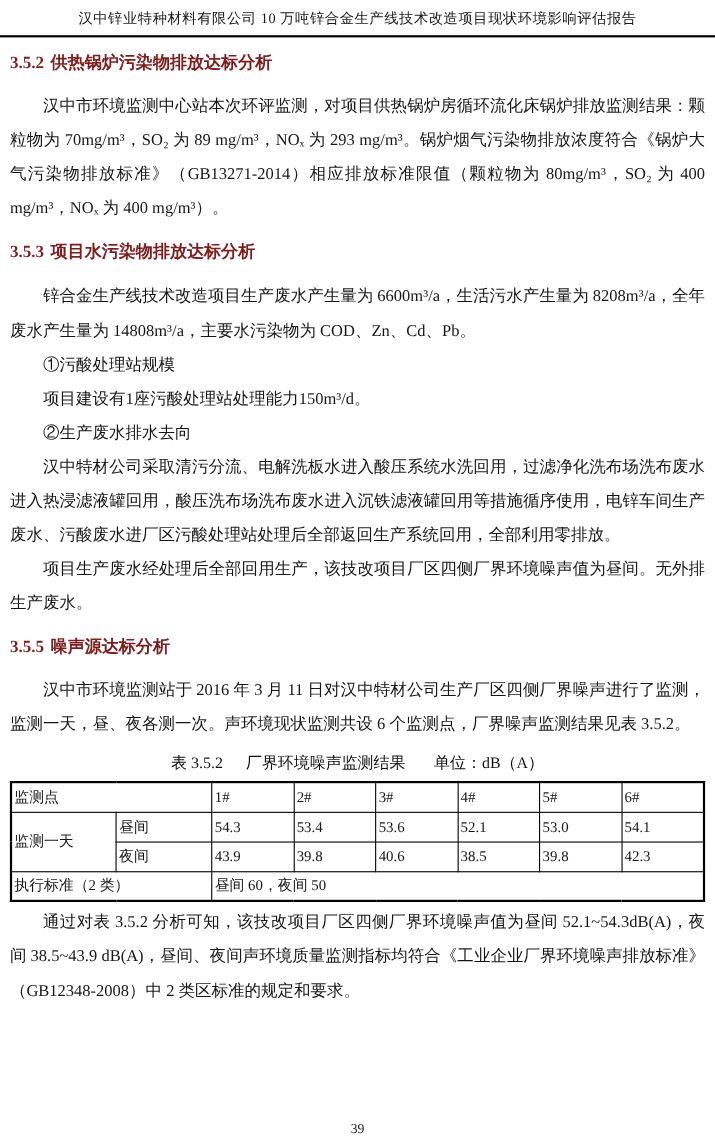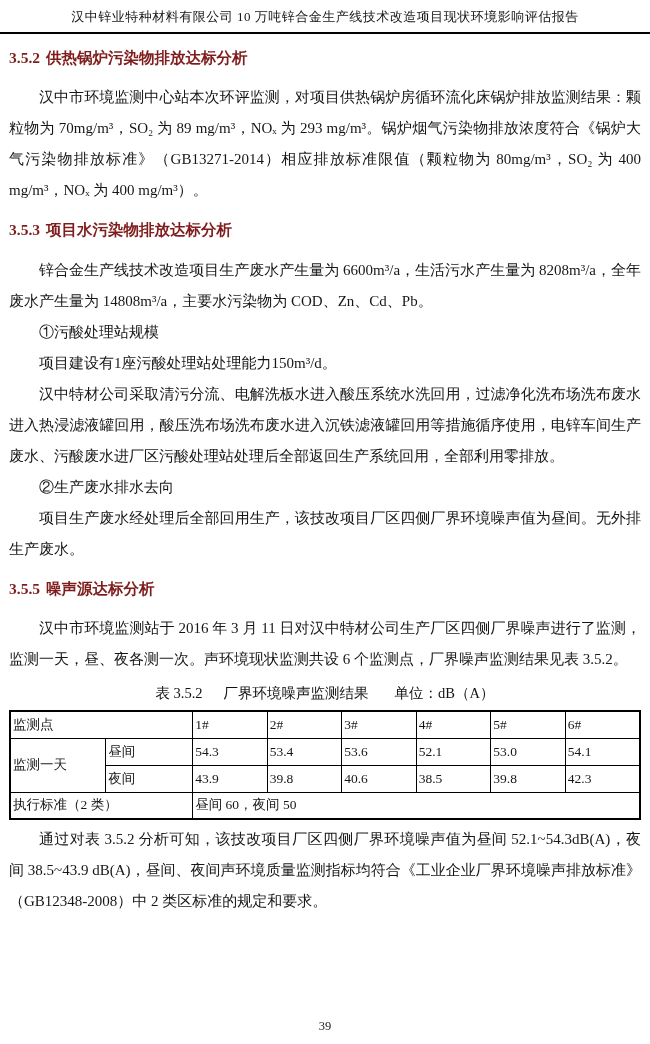--- a/index.html
+++ b/index.html
@@ -97,22 +97,22 @@
       <p class="body-par">汉中市环境监测中心站本次环评监测，对项目供热锅炉房循环流化床锅炉排放监测结果：颗粒物为 70mg/m³，SO₂ 为 89 mg/m³，NOₓ 为 293 mg/m³。锅炉烟气污染物排放浓度符合《锅炉大气污染物排放标准》（GB13271-2014）相应排放标准限值（颗粒物为 80mg/m³，SO₂ 为 400 mg/m³，NOₓ 为 400 mg/m³）。</p>
     </div>
 
     <div>
       <div class="section-heading">
         <span class="num">3.5.3</span><span>项目水污染物排放达标分析</span>
       </div>
       <p class="body-par">锌合金生产线技术改造项目生产废水产生量为 6600m³/a，生活污水产生量为 8208m³/a，全年废水产生量为 14808m³/a，主要水污染物为 COD、Zn、Cd、Pb。</p>
       <p class="body-par">①污酸处理站规模</p>
       <p class="body-par">项目建设有1座污酸处理站处理能力150m³/d。</p>
+      <p class="body-par">②生产废水排水去向</p>
       <p class="body-par">汉中特材公司采取清污分流、电解洗板水进入酸压系统水洗回用，过滤净化洗布场洗布废水进入热浸滤液罐回用，酸压洗布场洗布废水进入沉铁滤液罐回用等措施循序使用，电锌车间生产废水、污酸废水进厂区污酸处理站处理后全部返回生产系统回用，全部利用零排放。</p>
-      <p class="body-par">②生产废水排水去向</p>
       <p class="body-par">项目生产废水经处理后全部回用生产，该技改项目厂区四侧厂界环境噪声值为昼间。无外排生产废水。</p>
     </div>
 
     <div>
       <div class="section-heading">
         <span class="num">3.5.5</span><span>噪声源达标分析</span>
       </div>
       <p class="body-par">汉中市环境监测站于 2016 年 3 月 11 日对汉中特材公司生产厂区四侧厂界噪声进行了监测，监测一天，昼、夜各测一次。声环境现状监测共设 6 个监测点，厂界噪声监测结果见表 3.5.2。</p>
     </div>
 

